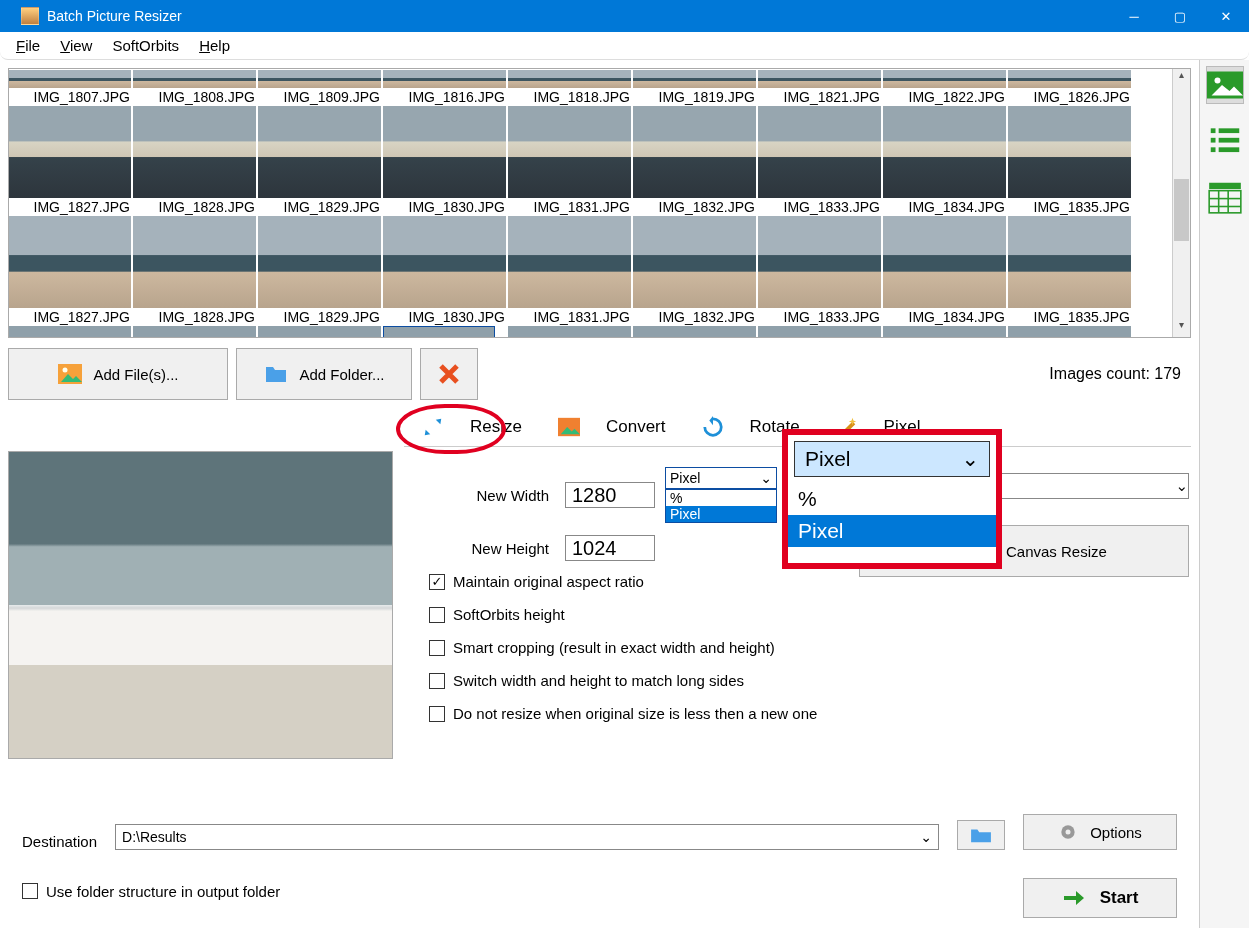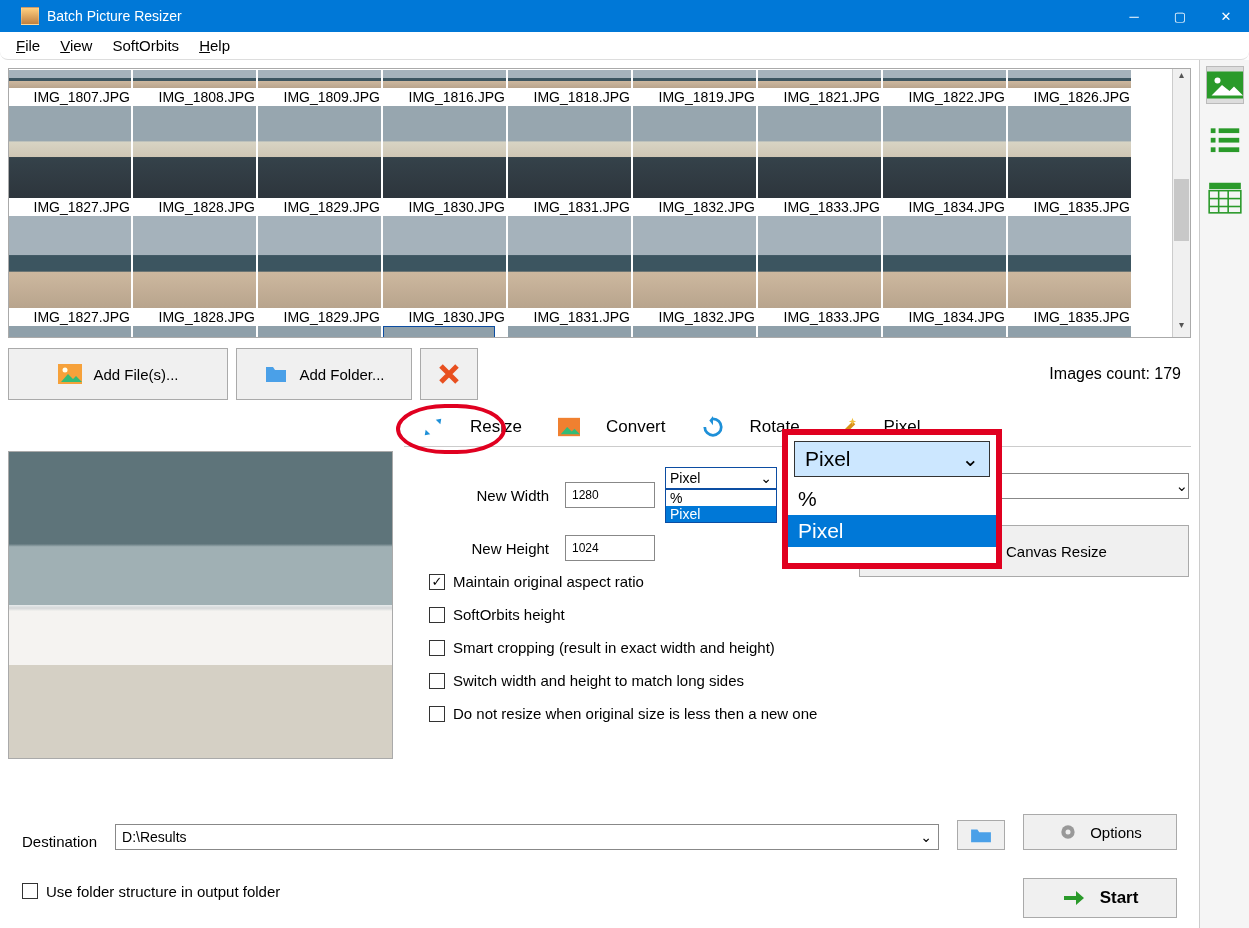--- a/index.html
+++ b/index.html
@@ -45,21 +45,21 @@
 .tab .ticon { width: 22px; height: 22px; }
 .circle { position: absolute; width: 110px; height: 50px; border: 4px solid #e00020; border-radius: 55px/28px; left: 388px; top: -2px; pointer-events: none; }
 
 .content { display: flex; flex: 1; }
 .preview { width: 385px; height: 308px; margin-top: 4px; border: 1px solid #aaa; background: linear-gradient(#5e747a 0%, #5e747a 30%, #a0b0b4 31%, #a0b0b4 50%, #556066 51%, #d5d0c5 52%, #d5d0c5 100%); position: relative; }
 .preview::after { content:""; position:absolute; left:0; right:0; top:50%; height:60px; background: rgba(255,255,255,.75); }
 
 .form { flex: 1; padding: 20px 12px 0 36px; }
 .frow { display: flex; align-items: center; margin-bottom: 12px; }
 .flabel { width: 120px; text-align: right; margin-right: 16px; font-size: 15px; }
-.input { border: 1px solid #888; height: 26px; padding: 2px 6px; font-size: 12px; width: 90px; background:#fff; }
+.input { border: 1px solid #888; height: 26px; padding: 2px 6px; font-size: 20px; width: 90px; background:#fff; }
 .sel { border: 1px solid #0c4da2; height: 22px; width: 112px; font-size: 14px; background:#fff; display:flex; align-items:center; justify-content:space-between; padding:0 4px; }
 .dropdown { border:1px solid #0c4da2; width:112px; background:#fff; }
 .drop-item { padding:0 4px; font-size:14px; }
 .drop-item.sel-hl { background:#0078d7; color:#fff; }
 
 .pick { border:1px solid #888; height:26px; width:330px; font-size:15px; padding:2 6px; display:flex; align-items:center; justify-content:space-between; margin-left:40px;}
 .canvas-btn { border:1px solid #aaa; background:#f0f0f0; width:330px; height:52px; margin-left:40px; margin-top:26px; display:flex; align-items:center; justify-content:center; gap:12px; font-size:15px;}
 .chk { display:flex; align-items:center; gap:8px; font-size:15px; margin: 4px 0 16px 0; }
 .chkbox { width:16px; height:16px; border:1px solid #333; display:inline-flex; align-items:center; justify-content:center; font-size:13px; background:#fff; }
 

